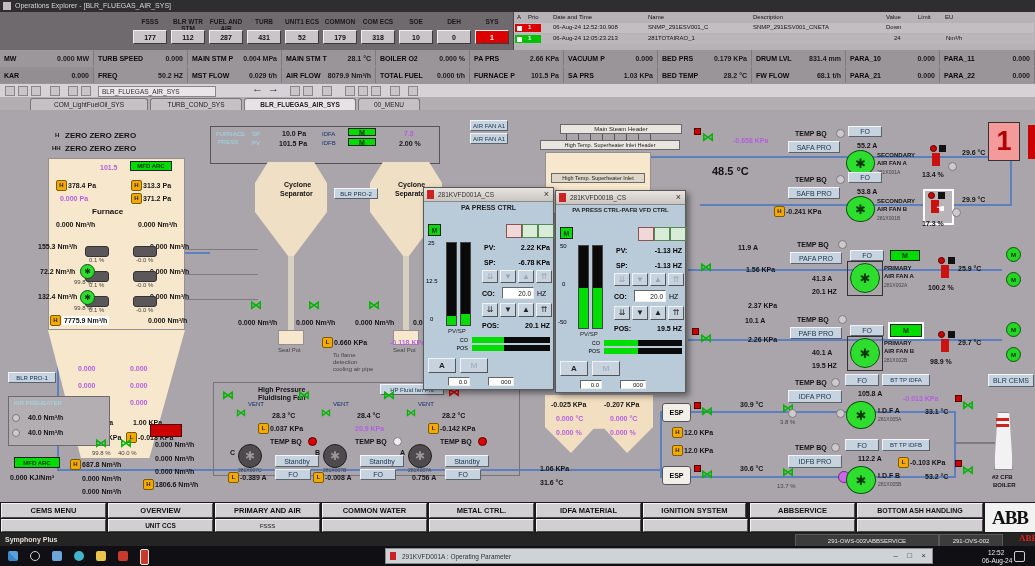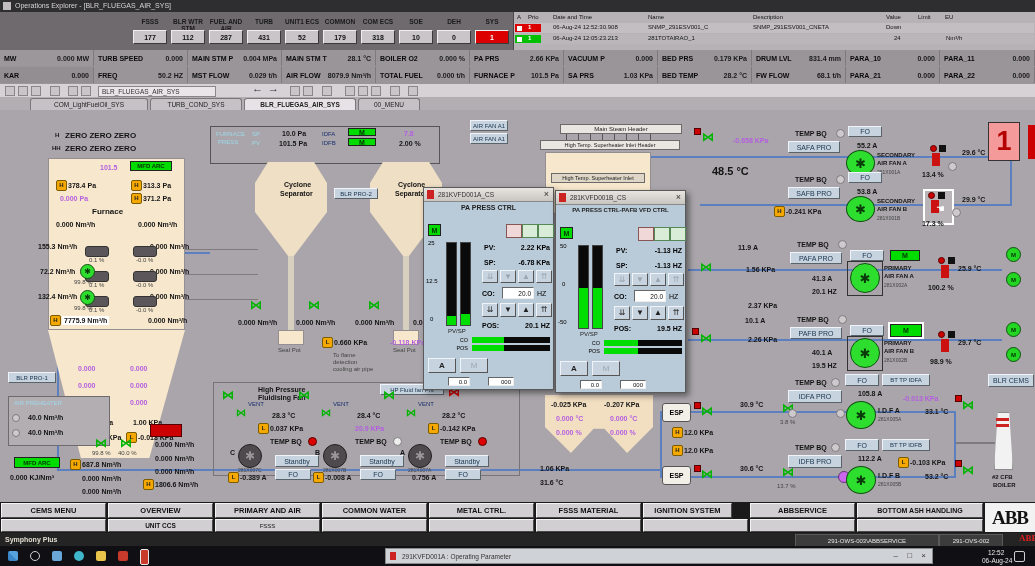--- a/index.html
+++ b/index.html
@@ -780,23 +780,23 @@
   <div class="menu-btn" style="left:215px;top:503px;width:105px;">
       <span>PRIMARY AND AIR</span>
     </div>
   <div class="menu-btn" style="left:322px;top:503px;width:105px;">
       <span>COMMON WATER</span>
     </div>
   <div class="menu-btn" style="left:429px;top:503px;width:105px;">
       <span>METAL CTRL.</span>
     </div>
   <div class="menu-btn" style="left:536px;top:503px;width:105px;">
-      <span>FSSS MATERIAL</span>
-    </div>
-  <div class="menu-btn" style="left:643px;top:503px;width:89px;">
+      <span>IDFA MATERIAL</span>
+    </div>
+  <div class="menu-btn" style="left:643px;top:503px;width:103px;">
       <span>IGNITION SYSTEM</span>
     </div>
   <div class="menu-btn" style="left:750px;top:503px;width:105px;">
       <span>ABBSERVICE</span>
     </div>
   <div class="menu-btn" style="left:857px;top:503px;width:126px;font-size:7px;">
       <span>BOTTOM ASH HANDLING</span>
     </div>
   <div class="abs" style="left:985px;top:503px;width:50px;height:29px;background:#f2f2f2;display:flex;align-items:center;justify-content:center;">
     <span style="font-family:'Liberation Serif',serif;font-weight:bold;font-size:19px;color:#111;letter-spacing:-1px;">ABB</span>

